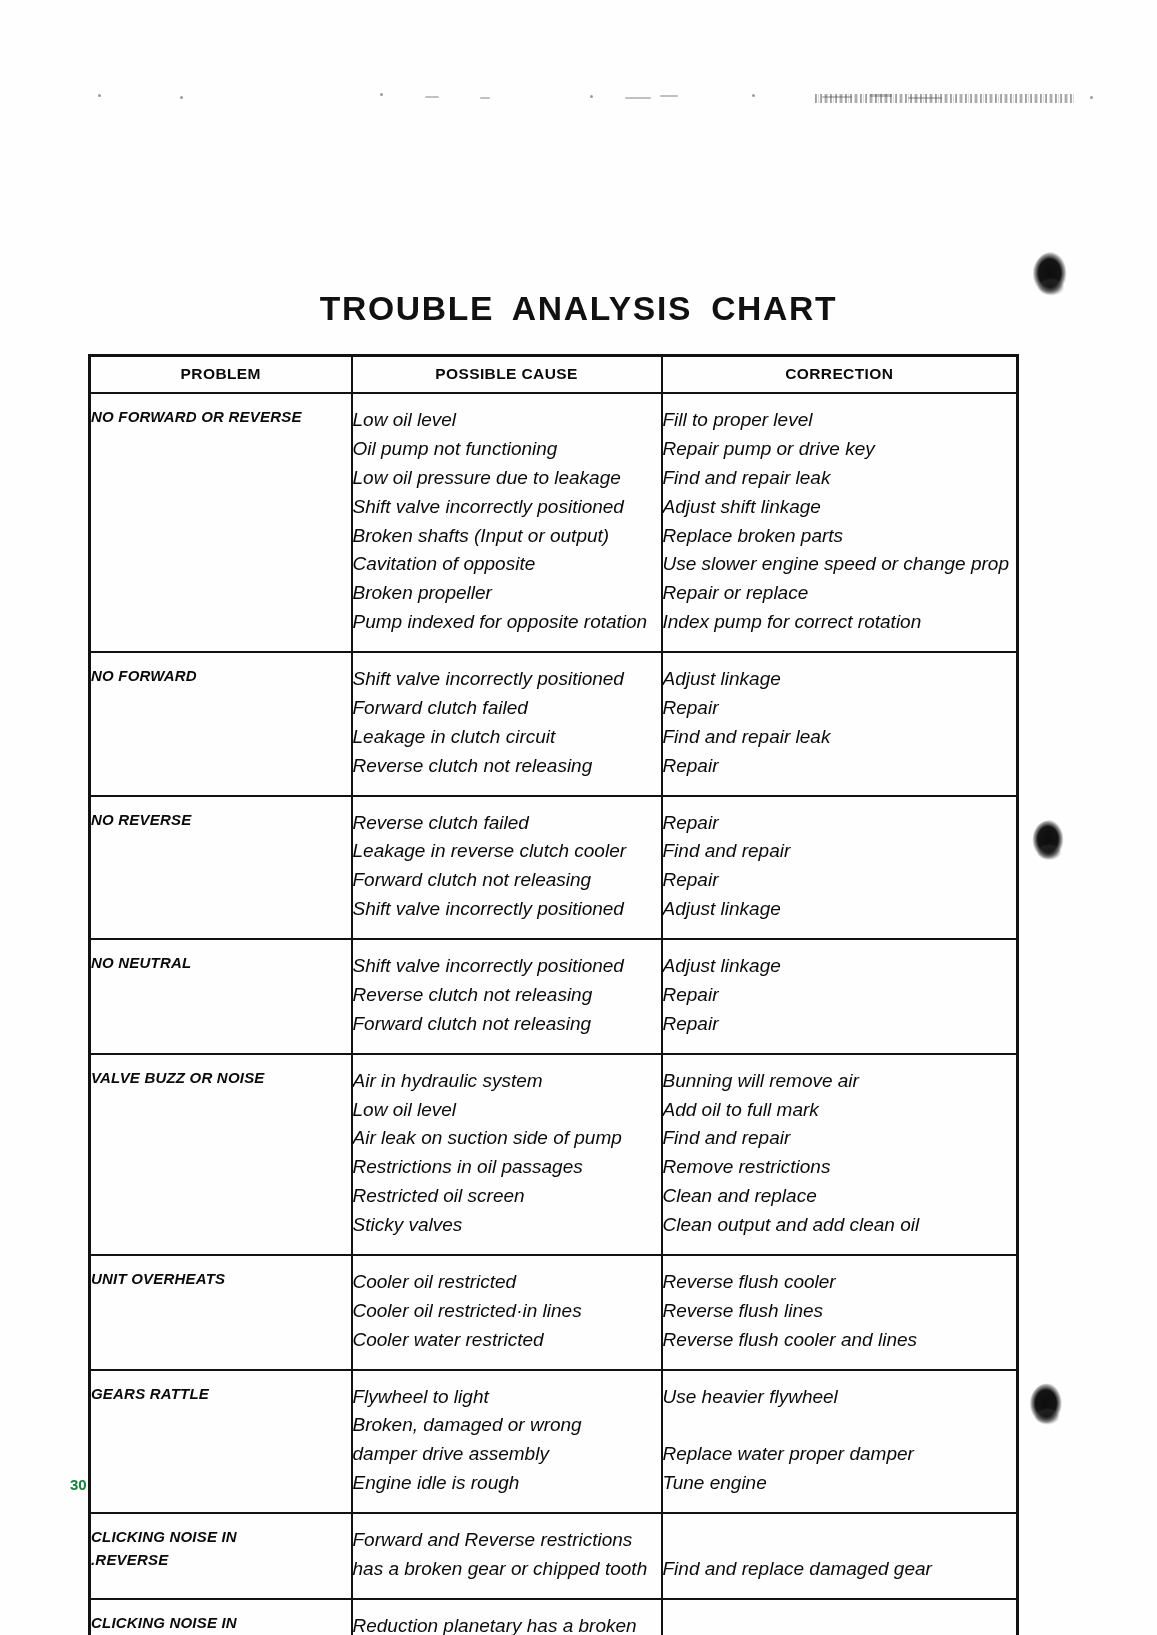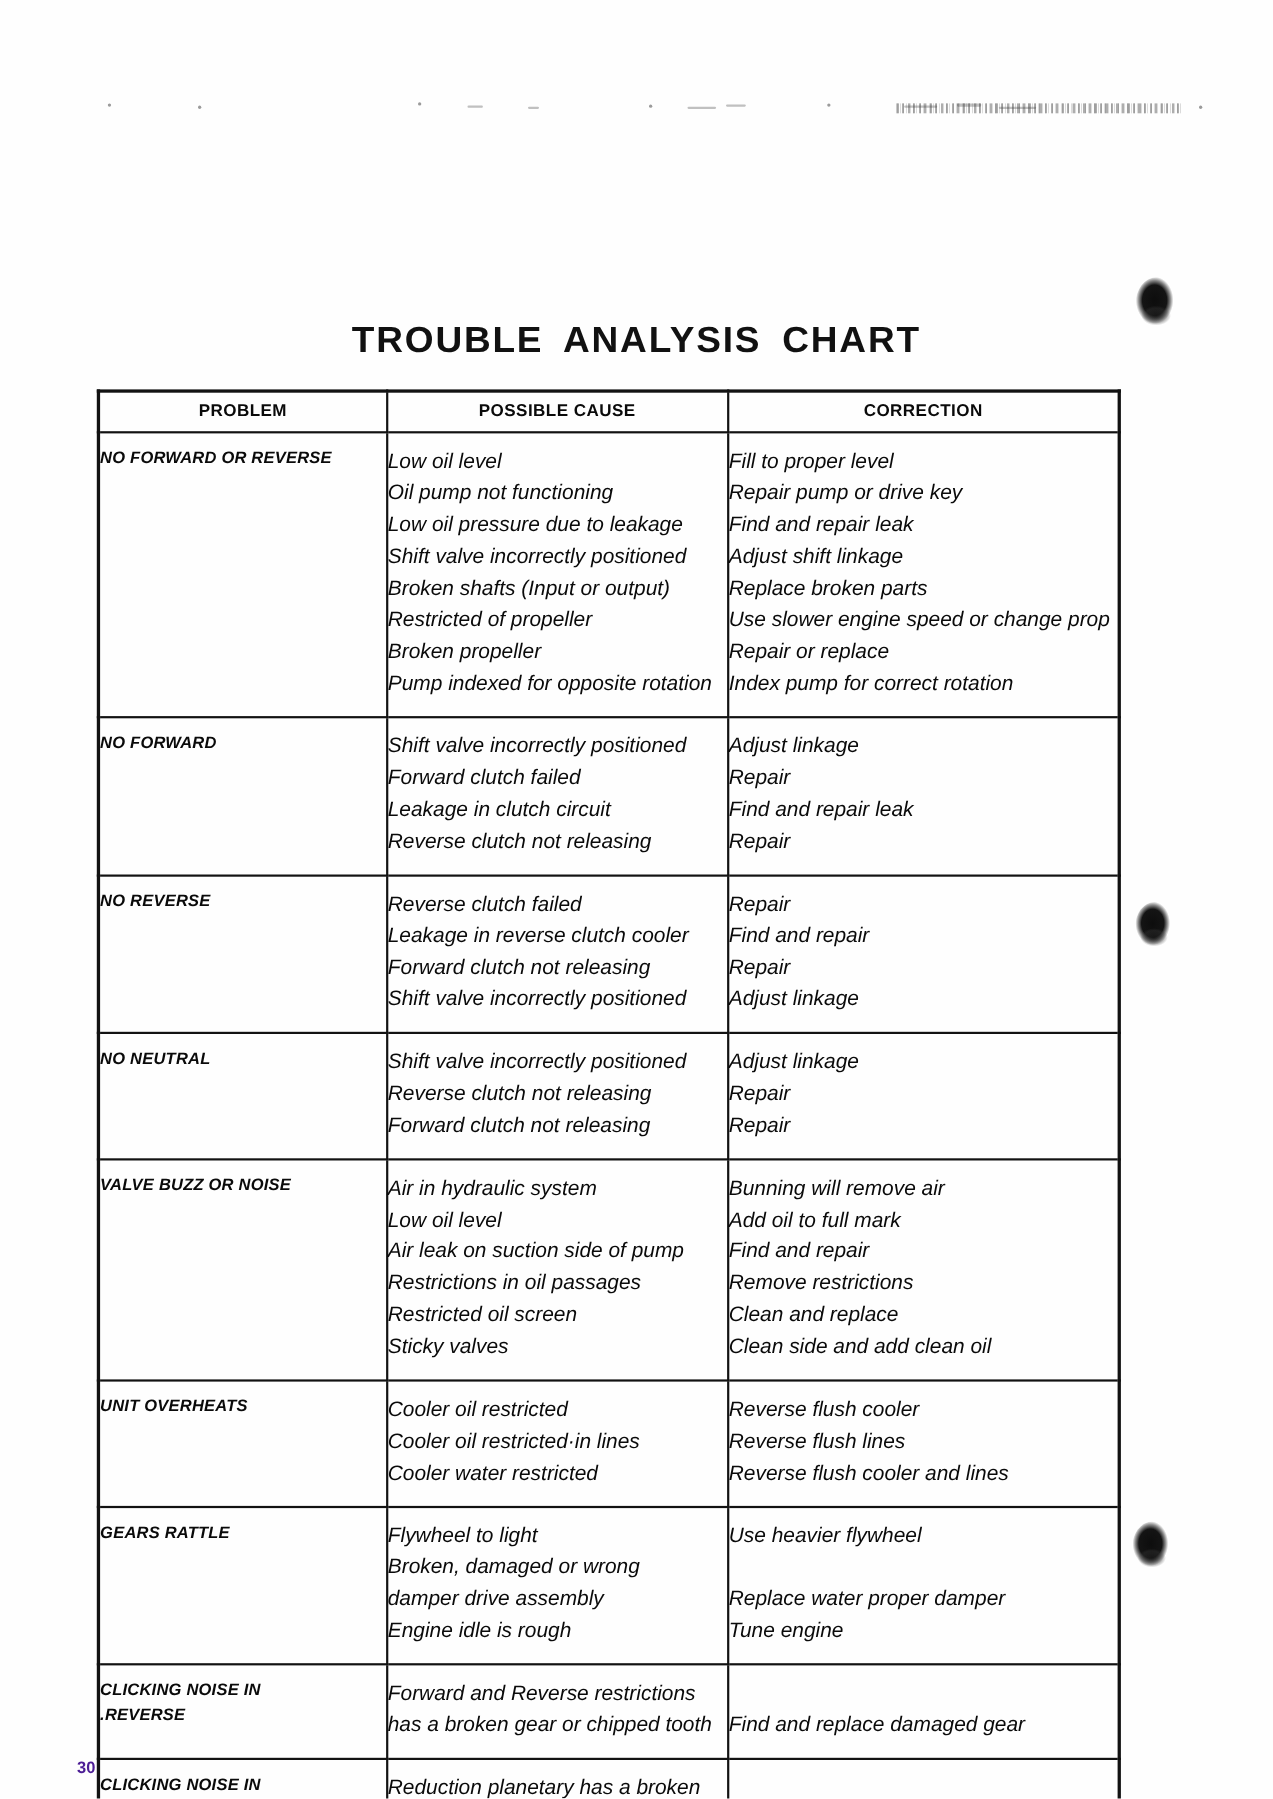--- a/index.html
+++ b/index.html
@@ -120,24 +120,24 @@
     padding-right: 6px;
   }
   td.correction { padding-left: 20px; border-radius: 30px; }
   .line { display: block; white-space: nowrap; }
   .line.blank { visibility: hidden; }
 
   
   .page-number {
     position: absolute;
     left: 70px;
-    top: 1599px;
+    top: 1476px;
     font-size: 15px;
     font-weight: bold;
-    color: #4c1d95;
+    color: #15803d;
   }
 
   
   .punch {
     position: absolute;
     width: 42px;
     height: 50px;
     pointer-events: none;
   }
   .punch .blob {
@@ -218,21 +218,21 @@
           <tr>
             <td class="problem">
               <span class="line">NO FORWARD OR REVERSE</span>
             </td>
             <td class="cause">
               <span class="line">Low oil level</span>
               <span class="line">Oil pump not functioning</span>
               <span class="line">Low oil pressure due to leakage</span>
               <span class="line">Shift valve incorrectly positioned</span>
               <span class="line">Broken shafts (Input or output)</span>
-              <span class="line">Restricted of propeller</span>
+              <span class="line">Cavitation of opposite</span>
               <span class="line">Broken propeller</span>
               <span class="line">Pump indexed for opposite rotation</span>
             </td>
             <td class="correction">
               <span class="line">Fill to proper level</span>
               <span class="line">Repair pump or drive key</span>
               <span class="line">Find and repair leak</span>
               <span class="line">Adjust shift linkage</span>
               <span class="line">Replace broken parts</span>
               <span class="line">Use slower engine speed or change prop</span>
@@ -300,21 +300,21 @@
               <span class="line">Restrictions in oil passages</span>
               <span class="line">Restricted oil screen</span>
               <span class="line">Sticky valves</span>
             </td>
             <td class="correction">
               <span class="line">Bunning will remove air</span>
               <span class="line">Add oil to full mark</span>
               <span class="line">Find and repair</span>
               <span class="line">Remove restrictions</span>
               <span class="line">Clean and replace</span>
-              <span class="line">Clean side and add clean oil</span>
+              <span class="line">Clean output and add clean oil</span>
             </td>
           </tr>
           <tr>
             <td class="problem">
               <span class="line">UNIT OVERHEATS</span>
             </td>
             <td class="cause">
               <span class="line">Cooler oil restricted</span>
               <span class="line">Cooler oil restricted·in lines</span>
               <span class="line">Cooler water restricted</span>

